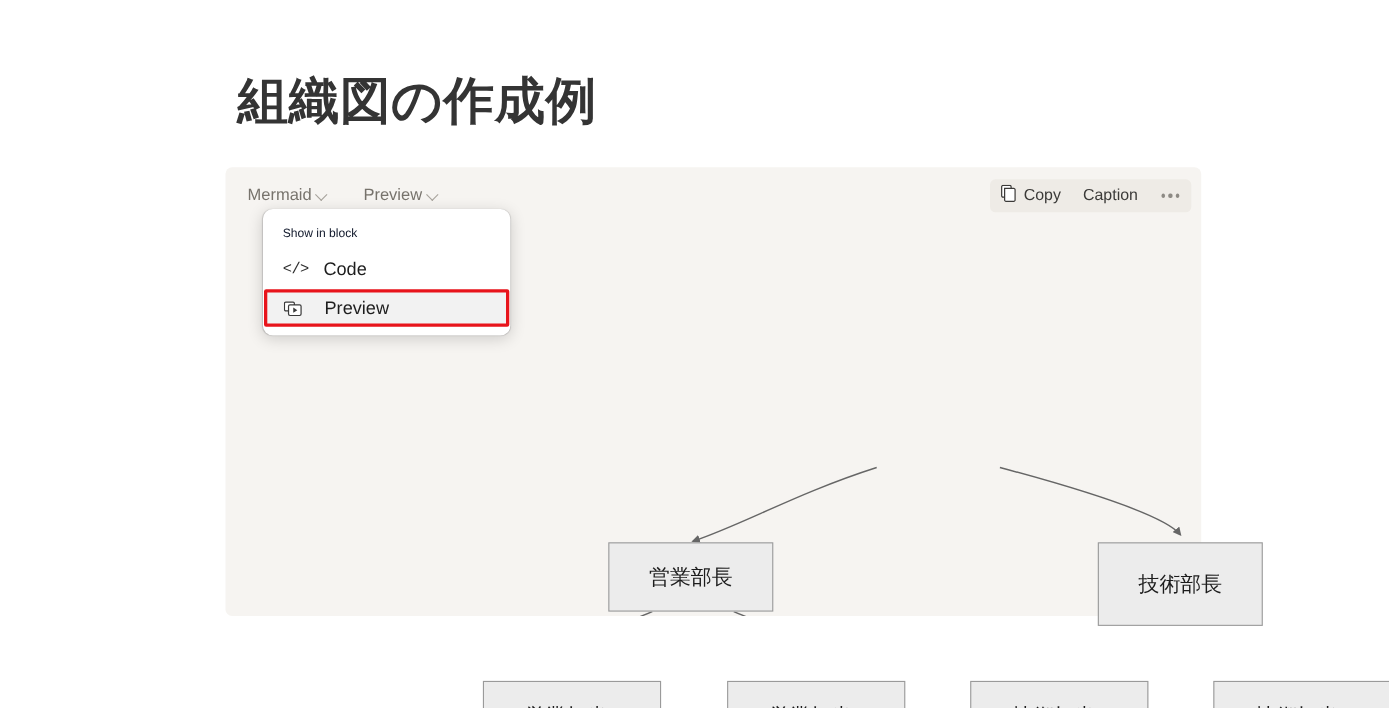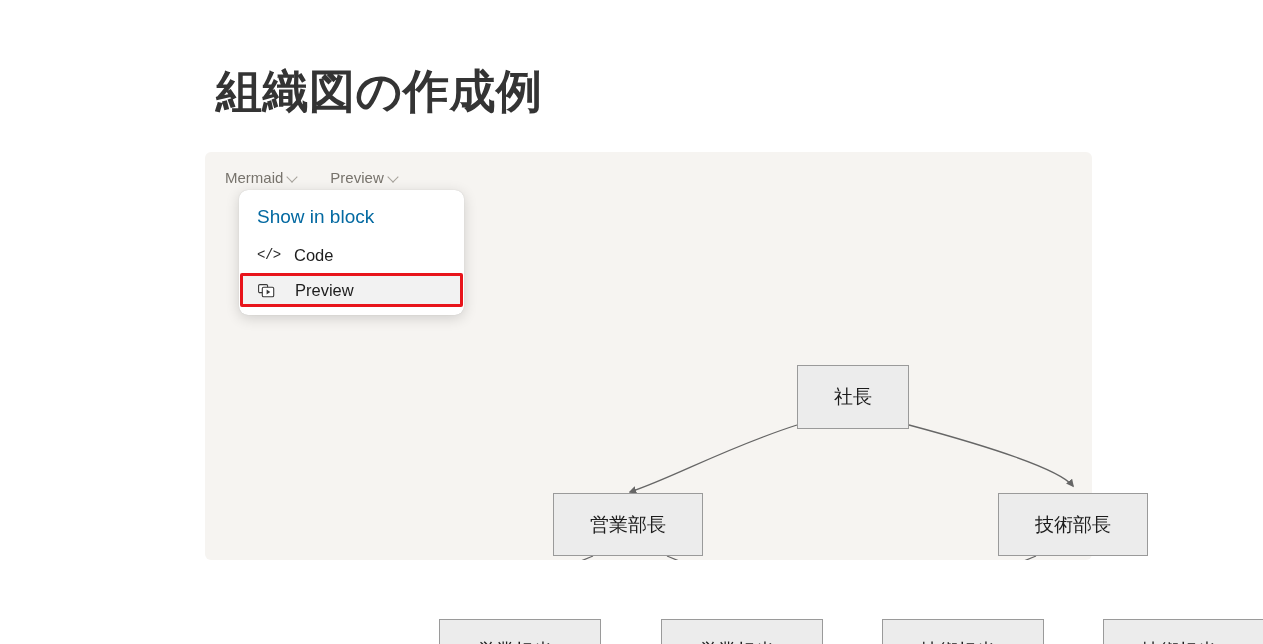--- a/index.html
+++ b/index.html
@@ -122,22 +122,22 @@
     left: 239px;
     top: 190px;
     width: 225px;
     background: #ffffff;
     border-radius: 9px;
     box-shadow: 0 3px 14px rgba(0,0,0,0.16), 0 0 1px rgba(0,0,0,0.18);
     padding: 6px 0 8px 0;
     z-index: 20;
   }
   .menu-header {
-    font-size: 19px;
-    color: #0369a1;
+    font-size: 11px;
+    color: #0f172a;
     padding: 10px 16px 9px 18px;
     white-space: nowrap;
   }
   .menu-item {
     display: flex;
     align-items: center;
     height: 36px;
     padding: 0 16px 0 18px;
     font-size: 16.5px;
     color: #1d1d1d;
@@ -205,39 +205,59 @@
     <g fill="none" stroke="#666666" stroke-width="1.3" marker-end="url(#arrow)">
       <path d="M 592 273 C 520 296 470 325 425 340"></path>
       <path d="M 704 273 C 790 296 855 318 868 334"></path>
       <path d="M 388 404 C 348 420 318 436 315 461"></path>
       <path d="M 462 404 C 502 420 533 436 537 461"></path>
       <path d="M 831 404 C 791 420 761 436 758 461"></path>
       <path d="M 905 404 C 945 420 975 436 979 461"></path>
     </g>
   </svg>
 
-  <div class="node" style="left:592px;top:213px;width:112px;height:64px;">社長</div>
   <div class="node" style="left:348px;top:341px;width:150px;height:63px;">営業部長</div>
-  <div class="node" style="left:793px;top:341px;width:150px;height:63px;text-align:center;">技術部長</div>
+  <div class="node" style="left:793px;top:341px;width:150px;height:76px;text-align:center;">技術部長</div>
   <div class="node" style="left:234px;top:467px;width:162px;height:63px;">営業担当1</div>
   <div class="node" style="left:456px;top:467px;width:162px;height:63px;">営業担当2</div>
   <div class="node" style="left:677px;top:467px;width:162px;height:63px;">技術担当1</div>
   <div class="node" style="left:898px;top:467px;width:162px;height:63px;">技術担当2</div>
 
   <div class="toolbar-left">
     <div class="tb-chip">
       <span>Mermaid</span>
       <span class="caret"></span>
     </div>
     <div class="tb-chip">
       <span>Preview</span>
       <span class="caret"></span>
     </div>
   </div>
 
+  <div class="toolbar-right">
+    <div class="tbr-btn">
+      <span>
+        <svg width="15" height="16" viewBox="0 0 15 16" fill="none" xmlns="http://www.w3.org/2000/svg">
+          <rect x="0.6" y="0.6" width="8.6" height="10.6" rx="1.2" stroke="#3b3a38" stroke-width="1.1" fill="#ffffff"></rect>
+          <path d="M3.3 3.3 h8.3 a1.2 1.2 0 0 1 1.2 1.2 v9.3 a1.2 1.2 0 0 1 -1.2 1.2 h-7.1 a1.2 1.2 0 0 1 -1.2 -1.2 z" stroke="#3b3a38" stroke-width="1.1" fill="#ffffff"></path>
+        </svg>
+      </span>
+      <span>Copy</span>
+    </div>
+    <div class="tbr-btn">
+      <span>Caption</span>
+    </div>
+    <div class="tbr-btn icononly">
+      <span class="dots">
+          <i></i>
+          <i></i>
+          <i></i>
+        </span>
+    </div>
+  </div>
 </div>
 
 <div class="menu">
   <div class="menu-header">Show in block</div>
 
   <div class="menu-item">
     <span class="mi-icon">
       <span class="code-glyph">&lt;/&gt;</span>
     </span>
     <span>Code</span>

